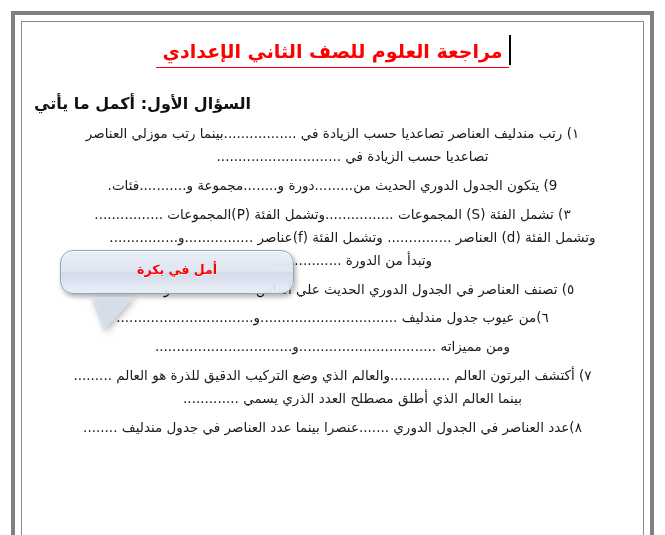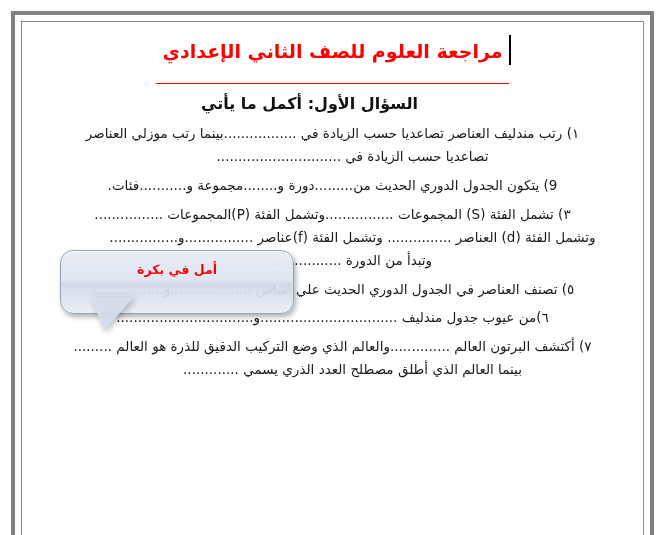--- a/index.html
+++ b/index.html
@@ -59,42 +59,42 @@
     padding: 0 0 2px 0;
     height: 40px;
   }
   .doc-title {
     display: inline-block;
     color: #ff0000;
     font-size: 19px;
     font-weight: bold;
     letter-spacing: 0.3px;
     border-bottom: 1.5px solid #ff0000;
-    padding: 0 6px 19px 6px;
+    padding: 0 6px 3px 6px;
     line-height: 1.35;
     white-space: nowrap;
   }
   .caret {
     display: inline-block;
     width: 2px;
     height: 30px;
     background: #000000;
     vertical-align: middle;
     position: relative;
     top: -3px;
     margin-right: -2px;
   }
 
   
   .section-heading {
     margin: 14px 46px 10px 0;
     font-size: 16px;
     font-weight: bold;
     color: #111111;
-    text-align: center;
+    text-align: left;
   }
 
   
   .q-list {
     margin: 0;
     padding: 0;
     list-style: none;
   }
   .q-line {
     font-size: 13.5px;
@@ -105,21 +105,21 @@
   }
   .q-line.center   { text-align: center; margin-top: 8px; }
   .q-line.shift-l  { text-align: center; padding-left: 40px; }
 
   
   .callout {
     position: absolute;
     left: 60px;
     top: 250px;
     width: 234px;
-    height: 64px;
+    height: 44px;
     border-radius: 13px;
     background: linear-gradient(to bottom,
                 rgba(231,236,245,0.93) 0%,
                 rgba(221,228,241,0.93) 48%,
                 rgba(207,216,232,0.93) 52%,
                 rgba(233,238,246,0.93) 100%);
     border: 1px solid #93a3bd;
     box-shadow: 2px 3px 5px rgba(0,0,0,0.30),
                 inset 0 1px 0 rgba(255,255,255,0.85);
     box-sizing: border-box;
@@ -177,22 +177,24 @@
 
     <div class="q-list">
       <div class="q-line center">١) رتب مندليف العناصر تصاعديا حسب الزيادة في .................بينما رتب موزلي العناصر</div>
       <div class="q-line shift-l">تصاعديا حسب الزيادة في .............................</div>
       <div class="q-line center">9) يتكون الجدول الدوري الحديث من.........دورة و........مجموعة و...........فئات.</div>
       <div class="q-line center">٣) تشمل الفئة (S) المجموعات ................وتشمل الفئة (P)المجموعات ................</div>
       <div class="q-line shift-l">وتشمل الفئة (d) العناصر ............... وتشمل الفئة (f)عناصر ................و................</div>
       <div class="q-line shift-l">وتبدأ من الدورة ................</div>
       <div class="q-line center">٥) تصنف العناصر في الجدول الدوري الحديث علي أساس ...................و.................</div>
       <div class="q-line center">٦)من عيوب جدول مندليف ................................و................................</div>
+      <div class="q-line center">ومن مميزاته ................................و................................</div>
       <div class="q-line center">٧) أكتشف البرتون العالم ..............والعالم الذي وضع التركيب الدقيق للذرة هو العالم .........</div>
       <div class="q-line shift-l">بينما  العالم الذي أطلق مصطلح العدد الذري يسمي .............</div>
+      <div class="q-line center">٨)عدد العناصر في الجدول الدوري .......عنصرا بينما عدد العناصر في جدول مندليف ........</div>
     </div>
 
   </div>
 
   <div class="callout">
     <div class="callout-text">أمل في بكرة</div>
     <div class="callout-tail-edge"></div>
     <div class="callout-tail"></div>
   </div>
 

